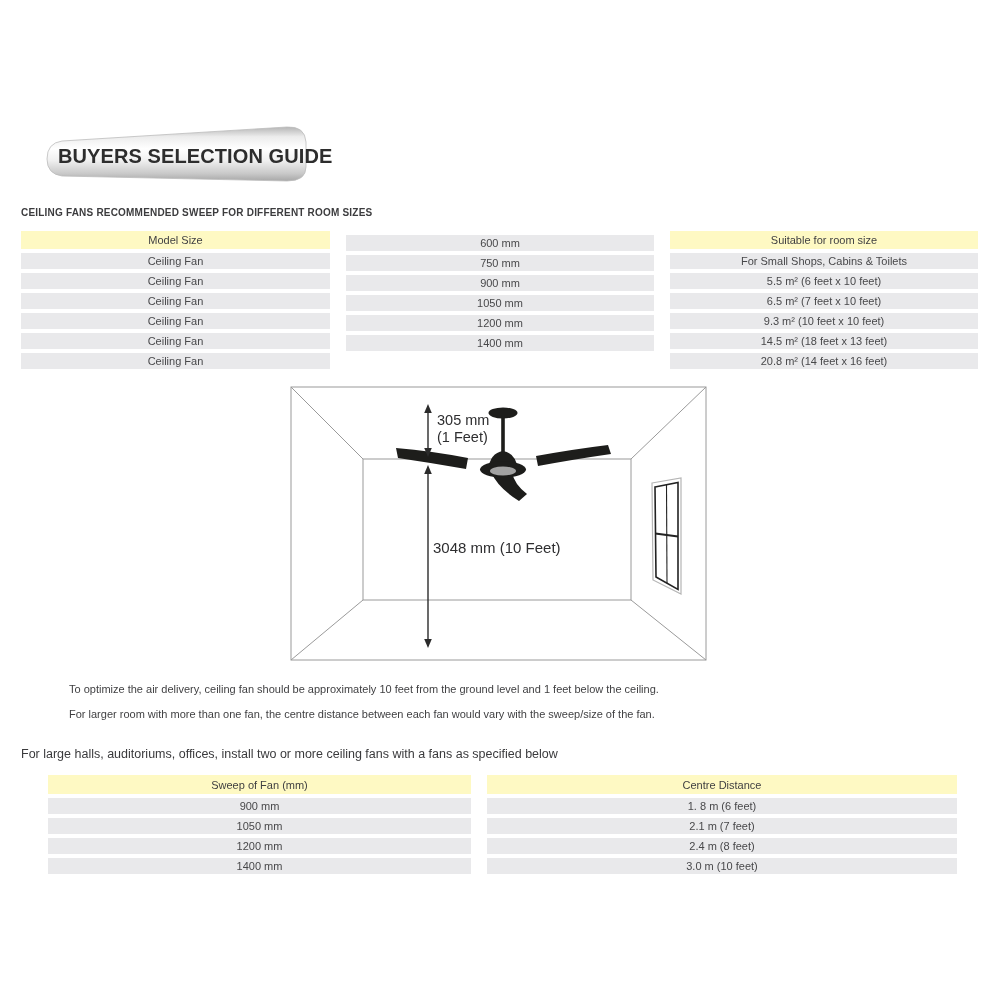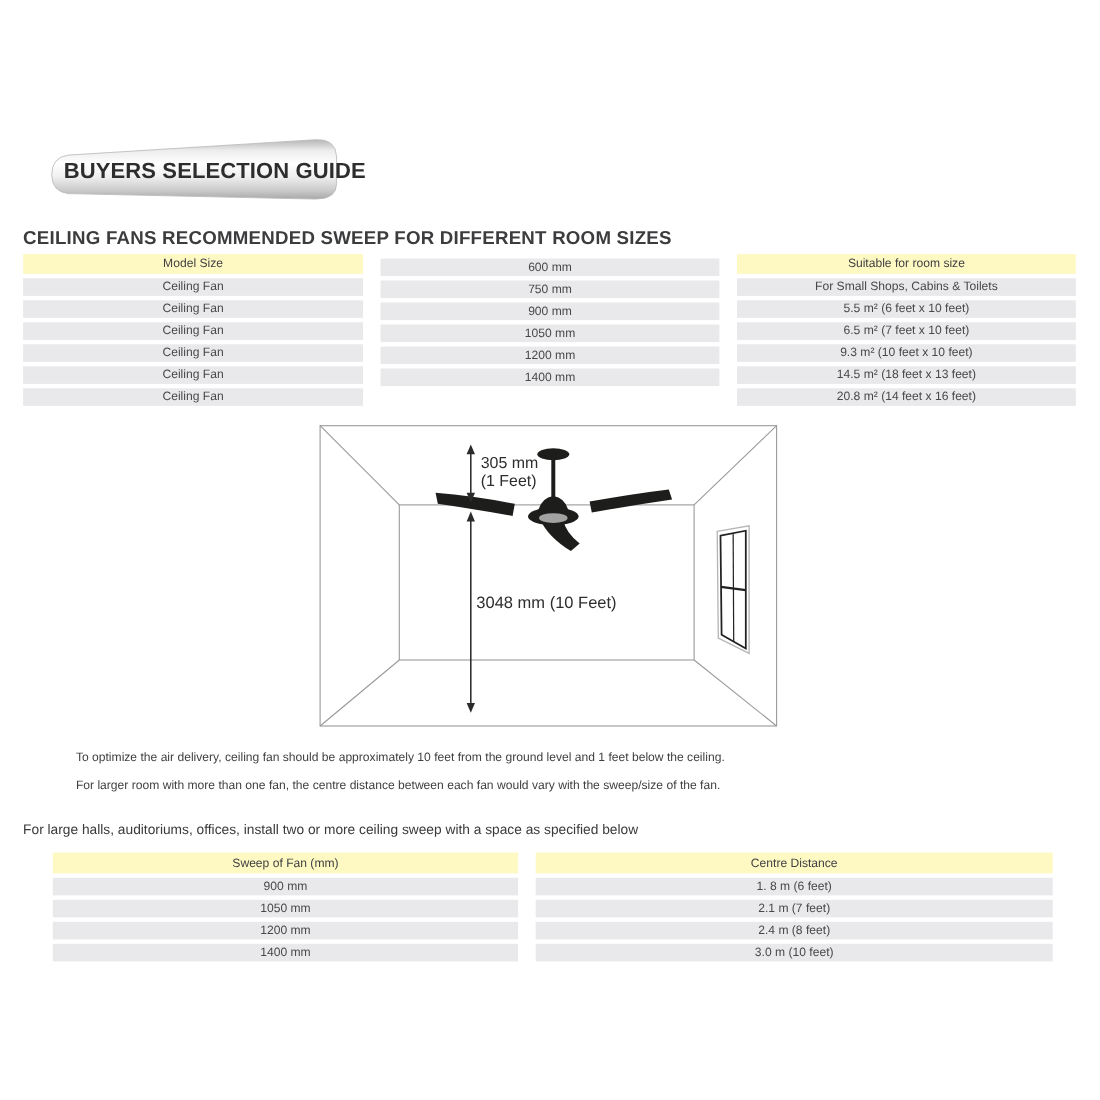--- a/index.html
+++ b/index.html
@@ -25,21 +25,21 @@
     font-size: 20px;
     font-weight: bold;
     color: #2d2d2d;
     letter-spacing: 0.1px;
     white-space: nowrap;
   }
 
   
   .h1 {
     left: 21px; top: 207px;
-    font-size: 17px;
+    font-size: 10px;
     font-weight: bold;
     color: #3c3c3e;
     letter-spacing: 0.2px;
   }
   .h2 {
     left: 21px; top: 747px;
     font-size: 12.5px;
     color: #3a3a3c;
   }
 
@@ -184,21 +184,21 @@
         <polygon points="148,85 144.2,94 151.8,94" fill="#2b2b2b"></polygon>
         <polygon points="148,268 144.2,259 151.8,259" fill="#2b2b2b"></polygon>
       </g>
       <text class="dim-label" x="153" y="173" font-size="15">3048 mm (10 Feet)</text>
     </svg>
   </div>
 
   <div class="abs note note1">To optimize the air delivery, ceiling fan should be approximately 10 feet from the ground level and 1 feet below the ceiling.</div>
   <div class="abs note note2">For larger room with more than one fan, the centre distance between each fan would vary with the sweep/size of the fan.</div>
 
-  <div class="abs h2">For large halls, auditoriums,  offices, install two or more ceiling sweep with a space as specified below</div>
+  <div class="abs h2">For large halls, auditoriums,  offices, install two or more ceiling fans with a fans as specified below</div>
 
   <div class="abs tbl t2">
     <div class="tbl-col t2-c0">
       <div class="tbl-head">Sweep of Fan (mm)</div>
       <div class="tbl-cell">900 mm</div>
       <div class="tbl-cell">1050 mm</div>
       <div class="tbl-cell">1200 mm</div>
       <div class="tbl-cell">1400 mm</div>
     </div>
     <div class="tbl-col t2-c1">

